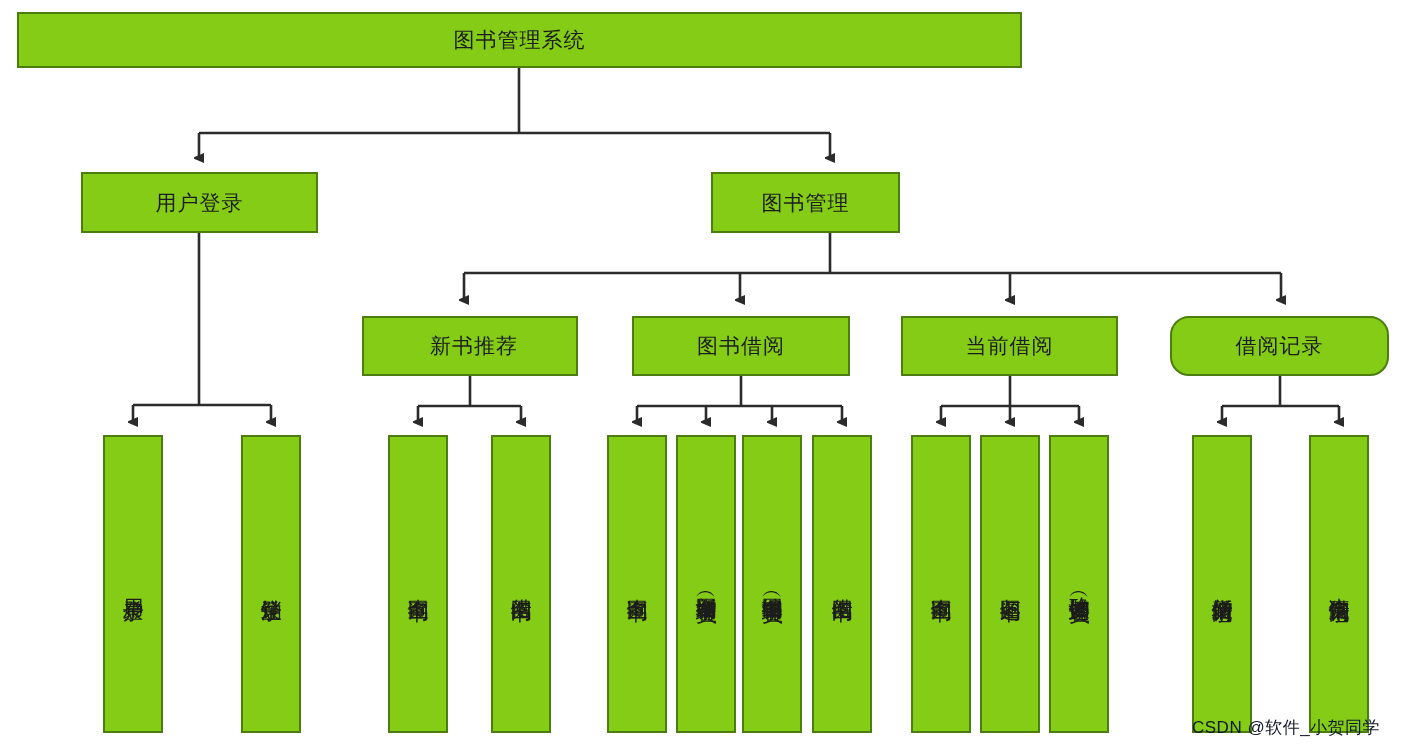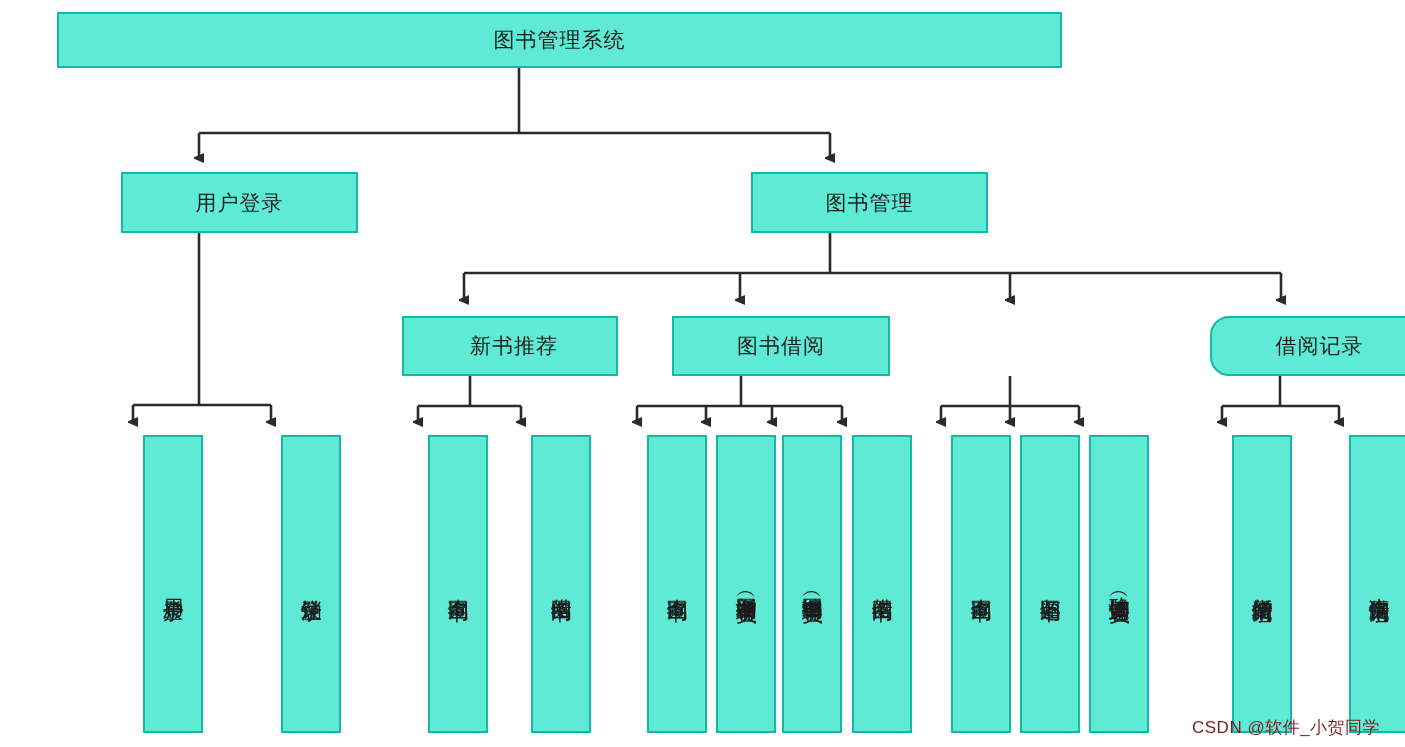--- a/index.html
+++ b/index.html
@@ -22,27 +22,26 @@
     position: absolute;
     left: 0;
     top: 0;
     width: 1405px;
     height: 747px;
     pointer-events: none;
   }
   .node {
     position: absolute;
     box-sizing: border-box;
-    border: 2px solid #14b8a6;
-    background: #5eead4;
+    border: 2px solid #4d7c0f;
+    background: #84cc16;
     display: flex;
     align-items: center;
     justify-content: center;
     color: #1c1c1c;
-    margin-left: 40px;
   }
   .node-h {
     font-size: 21px;
     letter-spacing: 1px;
     line-height: 1.2;
   }
   .node-v {
     font-size: 21px;
     line-height: 1.06;
     letter-spacing: 1px;
@@ -52,21 +51,21 @@
     justify-content: center;
     padding: 4px 0;
     white-space: nowrap;
   }
   .node-v > span {
     writing-mode: vertical-rl;
     text-orientation: upright;
   }
   .watermark {
     position: absolute;
-    color: #7f1d1d;
+    color: #0f172a;
     font-size: 17px;
     letter-spacing: 0.5px;
     white-space: nowrap;
     user-select: none;
   }
 </style>
 </head>
 <body>
 
 <div id="canvas">
@@ -122,29 +121,32 @@
     </g>
   </svg>
 
   <div class="node node-h" style="left:17px; top:12px; width:1005px; height:56px;">
     <span>图书管理系统</span>
   </div>
 
   <div class="node node-h" style="left:81px; top:172px; width:237px; height:61px;">
     <span>用户登录</span>
   </div>
-  <div class="node node-h" style="left:711px; top:172px; width:237px; height:61px;">
+  <div class="node node-h" style="left:711px; top:172px; width:189px; height:61px;">
     <span>图书管理</span>
   </div>
 
   <div class="node node-h" style="left:362px; top:316px; width:216px; height:60px;padding-left:8px;">
     <span>新书推荐</span>
   </div>
   <div class="node node-h" style="left:632px; top:316px; width:218px; height:60px;text-align:right;">
     <span>图书借阅</span>
+  </div>
+  <div class="node node-h" style="left:901px; top:316px; width:217px; height:60px;">
+    <span>当前借阅</span>
   </div>
   <div class="node node-h" style="left:1170px; top:316px; width:219px; height:60px;border-radius:19px;">
     <span>借阅记录</span>
   </div>
 
   <div class="node node-v" style="left:103px; top:435px; width:60px; height:298px;">
     <span>用户登录</span>
   </div>
   <div class="node node-v" style="left:241px; top:435px; width:60px; height:298px;">
     <span>注销登录</span>

